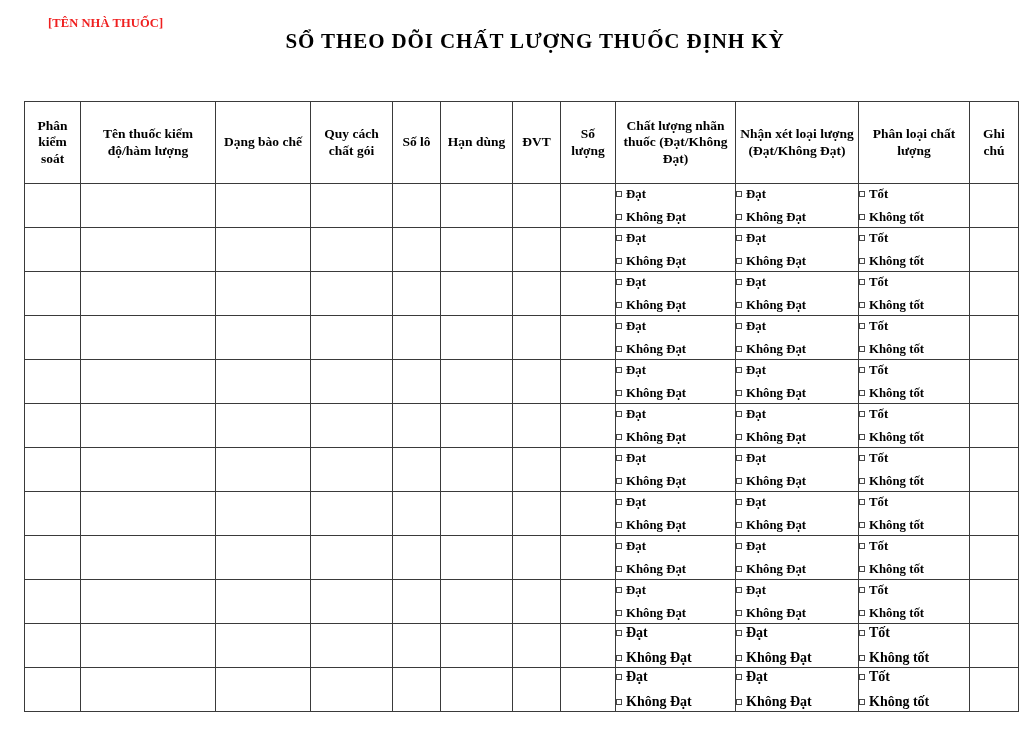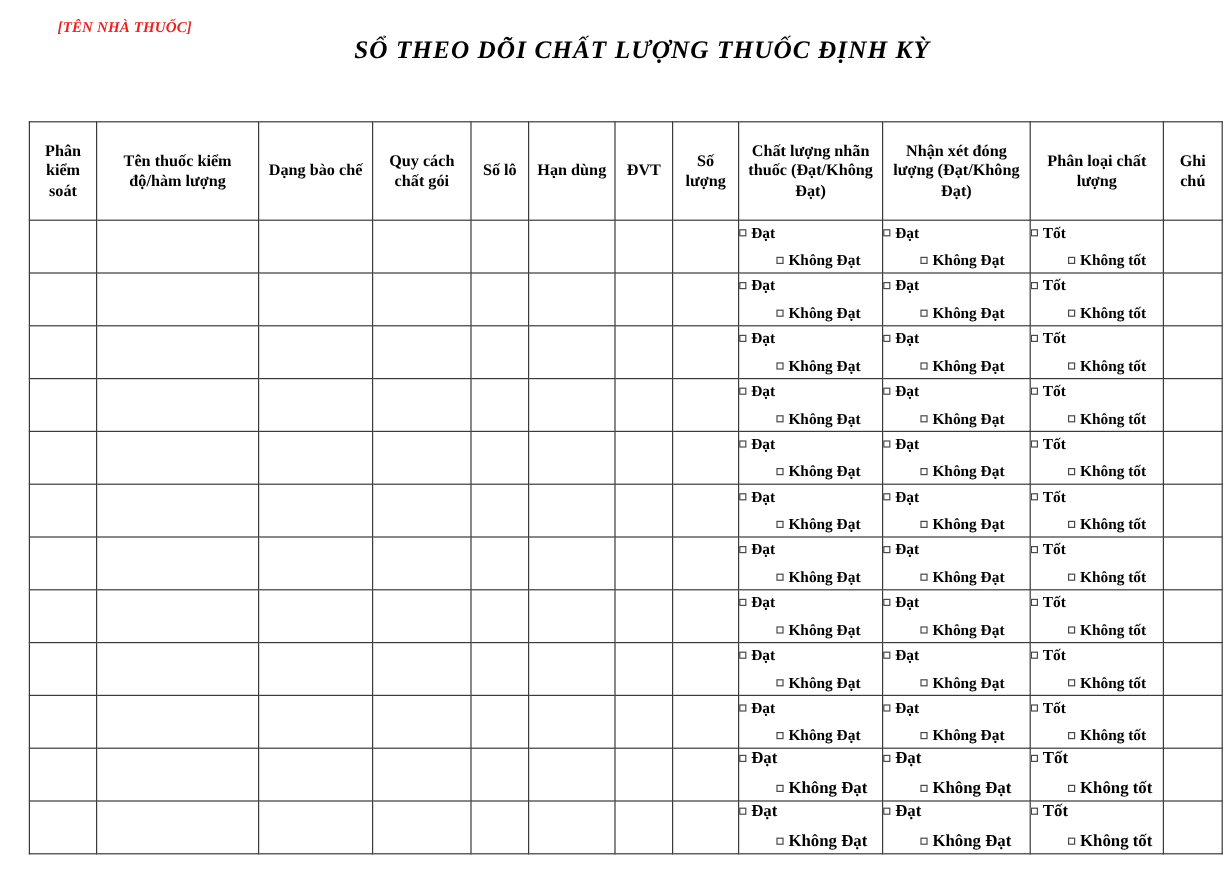--- a/index.html
+++ b/index.html
@@ -14,21 +14,20 @@
     font-family: "Liberation Serif", "DejaVu Serif", serif;
     color: #000000;
     position: relative;
     overflow: hidden;
   }
 
   
   .doc-header {
     position: relative;
     height: 101px;
-    font-style: italic;
   }
   .pharmacy-name {
     position: absolute;
     left: 48px;
     top: 16px;
     font-size: 12.5px;
     font-weight: bold;
     color: #ef2020;
     letter-spacing: 0.1px;
     white-space: nowrap;
@@ -81,21 +80,21 @@
   table.log tbody td.blank { }
   td.opts {
     padding: 3px 0 3px 7px;
     font-size: 12.8px;
     line-height: 1.0;
   }
   td.opts .opt {
     display: block;
     white-space: nowrap;
   }
-  td.opts .opt + .opt { margin-top: 10px; padding-left: 31px; }
+  td.opts .opt + .opt { margin-top: 10px; }
   .box {
     display: inline-block;
     width: 6px;
     height: 6px;
     border: 1px solid #4a4a4a;
     margin-right: 4px;
     vertical-align: 1px;
     background: #fff;
   }
   
@@ -145,21 +144,21 @@
       <tr>
         <th class="narrow">Phân kiểm soát</th>
         <th>Tên thuốc kiểm độ/hàm lượng</th>
         <th>Dạng bào chế</th>
         <th>Quy cách chất gói</th>
         <th class="narrow">Số lô</th>
         <th>Hạn dùng</th>
         <th class="narrow">ĐVT</th>
         <th class="narrow">Số lượng</th>
         <th>Chất lượng nhãn thuốc (Đạt/Không Đạt)</th>
-        <th>Nhận xét đóng lượng (Đạt/Không Đạt)</th>
+        <th>Nhận xét loại lượng (Đạt/Không Đạt)</th>
         <th>Phân loại chất lượng</th>
         <th class="narrow">Ghi chú</th>
       </tr>
     </thead>
     <tbody id="log-body">
         <tr>
           <td class="blank"></td>
           <td class="blank"></td>
           <td class="blank"></td>
           <td class="blank"></td>

